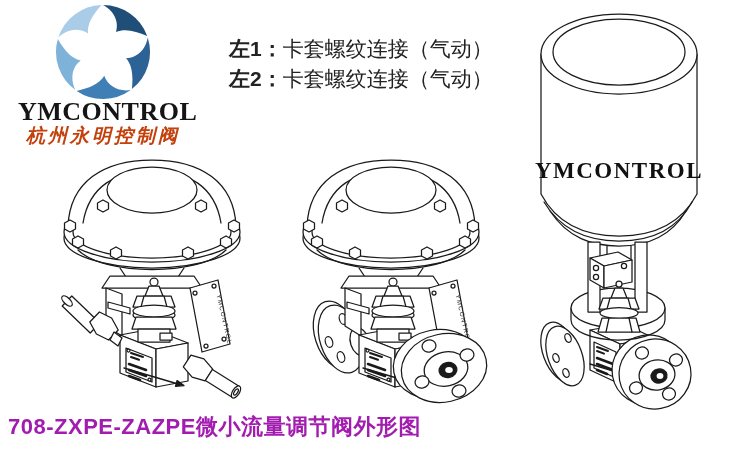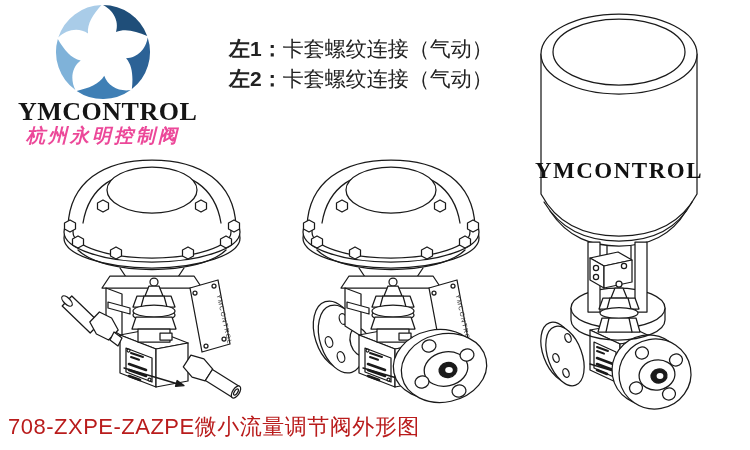--- a/index.html
+++ b/index.html
@@ -5,27 +5,27 @@
   html,body{margin:0;padding:0;background:#e8e8e8;}
   .stage{position:relative;width:750px;height:450px;background:#ffffff;overflow:hidden;
          font-family:"Liberation Sans",sans-serif;color:#111;}
   .abs{position:absolute;}
   
   .logo{left:18px;top:2px;width:170px;text-align:center;}
   .logo-swirl{display:block;margin:0 auto;}
   .logo-word{font-family:"Liberation Serif",serif;font-weight:bold;font-size:26px;
              letter-spacing:.5px;color:#151515;line-height:24px;margin-top:-2px;}
   .logo-cn{font-family:"Liberation Serif",serif;font-weight:bold;font-style:italic;
-           font-size:19px;letter-spacing:3px;color:#ec4899;line-height:23px;}
+           font-size:19px;letter-spacing:3px;color:#c2410c;line-height:23px;}
   
   .legend{left:229px;top:34px;font-size:21px;line-height:30px;white-space:nowrap;color:#222;}
   .legend .lab{font-weight:700;}
   .legend .txt{font-weight:400;}
   
-  .caption{left:8px;top:412px;font-size:22px;font-weight:400;letter-spacing:.5px;color:#b91c1c;text-align:center;}
+  .caption{left:8px;top:412px;font-size:22px;font-weight:700;letter-spacing:.5px;color:#a21caf;text-align:center;}
   svg text{stroke:none;}
 </style>
 </head>
 <body>
 
 <div class="stage">
 
   <div class="abs logo">
     <svg class="logo-swirl" width="100" height="100" viewBox="-50 -50 100 100">
       <g stroke="none">

